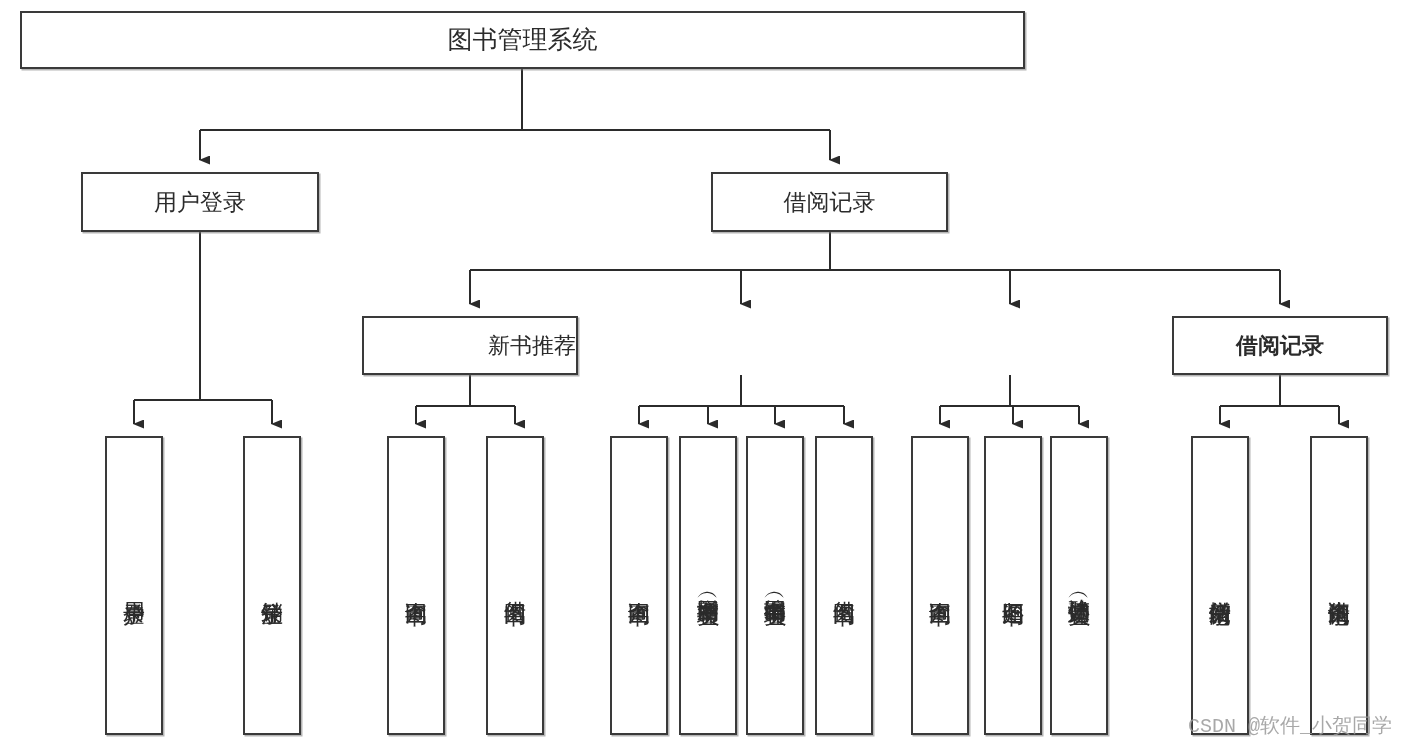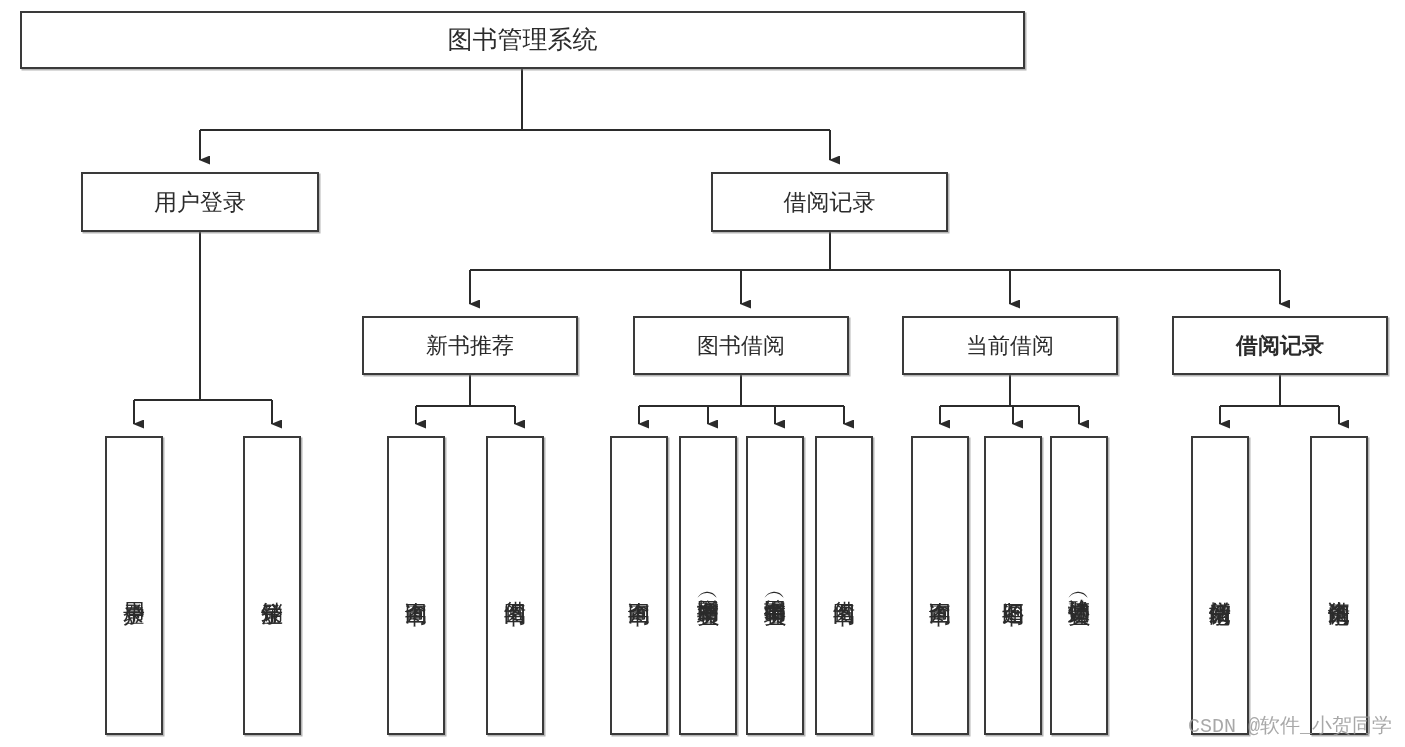--- a/index.html
+++ b/index.html
@@ -125,28 +125,22 @@
     <span class="node-label">图书管理系统</span>
   </div>
 
   <div class="node-box level-1" id="box-l1-0" style="left: 81px; top: 172px; width: 238px; height: 60px;">
     <span class="node-label">用户登录</span>
   </div>
   <div class="node-box level-1" id="box-l1-1" style="left: 711px; top: 172px; width: 237px; height: 60px;">
     <span class="node-label">借阅记录</span>
   </div>
 
-  <div class="node-box level-2" id="box-l2-0" style="left: 362px; top: 316px; width: 216px; height: 59px;">
+  <div class="node-box level-2" id="box-l2-0" style="left: 362px; top: 316px; width: 216px; height: 59px; justify-content: flex-end;">
     <span class="node-label">新书推荐</span>
-  </div>
-  <div class="node-box level-2" id="box-l2-1" style="left: 633px; top: 316px; width: 216px; height: 59px;">
-    <span class="node-label">图书借阅</span>
-  </div>
-  <div class="node-box level-2" id="box-l2-2" style="left: 902px; top: 316px; width: 216px; height: 59px;">
-    <span class="node-label">当前借阅</span>
   </div>
   <div class="node-box level-2" id="box-l2-3" style="left: 1172px; top: 316px; width: 216px; height: 59px; font-weight: bold;">
     <span class="node-label">借阅记录</span>
   </div>
 
   <div class="node-box leaf" id="box-leaf-0" style="left: 105px; top: 436px; width: 58px; height: 299px;">
     <span class="node-label">用户登录</span>
   </div>
   <div class="node-box leaf" id="box-leaf-1" style="left: 243px; top: 436px; width: 58px; height: 299px;">
     <span class="node-label">注销登录</span>

